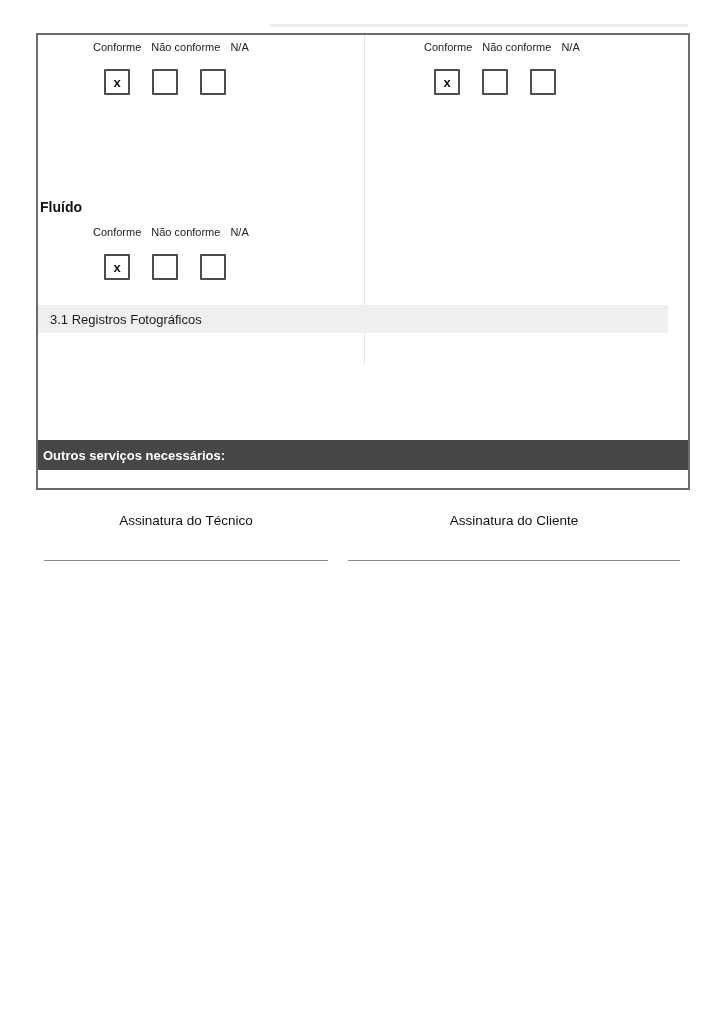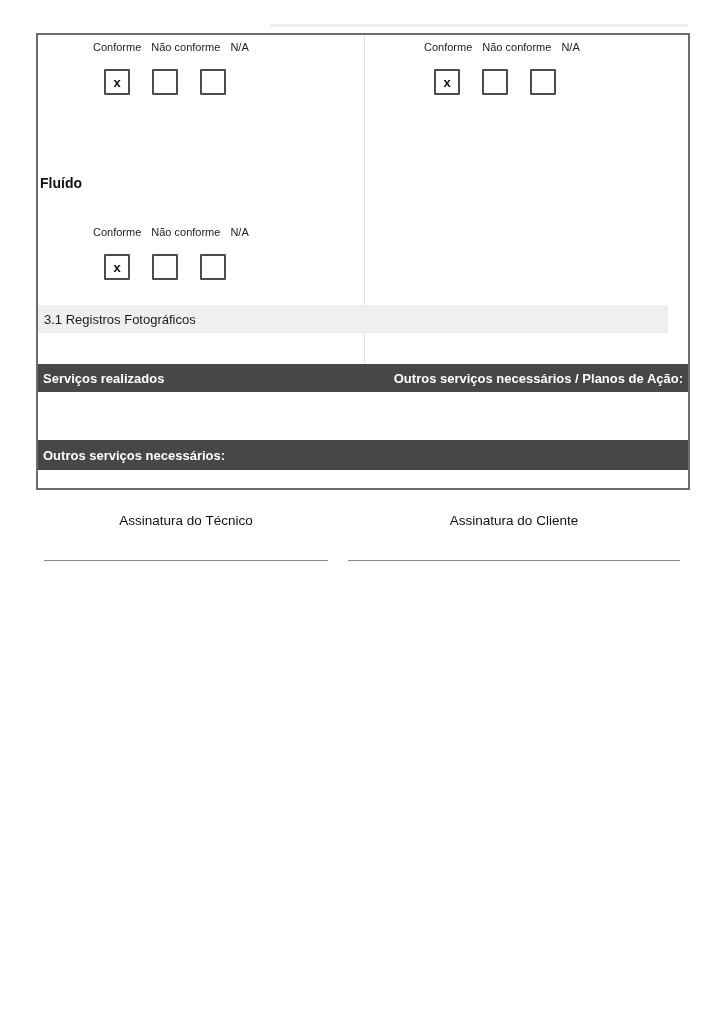--- a/index.html
+++ b/index.html
@@ -51,28 +51,28 @@
   .g-left-top .conf-boxes,.g-fluido .conf-boxes{margin-left:11px;}
   .g-right-top .conf-boxes{margin-left:10px;}
   .checkbox{
     width:26px;height:26px;
     border:2px solid var(--cb-border);
     background:#fff;border-radius:1px;
     display:flex;align-items:center;justify-content:center;
     font-size:13px;font-weight:bold;color:#111;line-height:1;
   }
   .fluido-heading{
-    position:absolute;left:2px;top:140px;
+    position:absolute;left:2px;top:164px;
     font-size:14px;font-weight:bold;color:#111;
   }
   .band-light{
     position:absolute;left:0;top:270px;width:630px;height:28px;
     background:var(--band-light);
     display:flex;align-items:center;
-    padding-left:6px;font-size:13px;color:#1b1b1b;
+    padding-left:12px;font-size:13px;color:#1b1b1b;
   }
   .band-dark{
     position:absolute;left:0;width:650px;
     background:var(--band-dark);color:var(--band-text);
     display:flex;align-items:center;
     font-size:13px;font-weight:bold;
     padding:0 5px;
   }
   .band-services{top:329px;height:28px;justify-content:space-between;}
   .band-other{top:389px;height:30px;margin-top:16px;}
@@ -139,24 +139,20 @@
         <span class="checkbox">x</span>
         <span class="checkbox"></span>
         <span class="checkbox"></span>
       </div>
     </div>
 
     <div class="band-light">
       <span>3.1 Registros Fotográficos</span>
     </div>
 
-    <div class="band-dark band-services">
-      <span>Serviços realizados</span>
-      <span>Outros serviços necessários / Planos de Ação:</span>
-    </div>
 
     <div class="band-dark band-other">
       <span>Outros serviços necessários:</span>
     </div>
 
   </div>
 
   <div class="sig-label client">Assinatura do Cliente</div>
   <div class="sig-label tech">Assinatura do Técnico</div>
   <div class="sig-line tech"></div>

